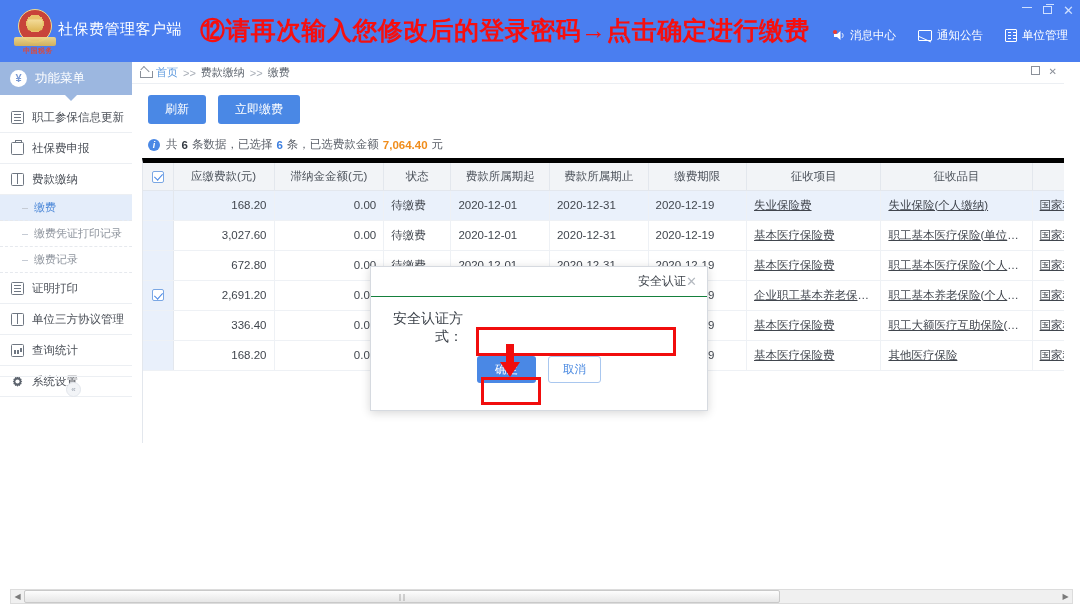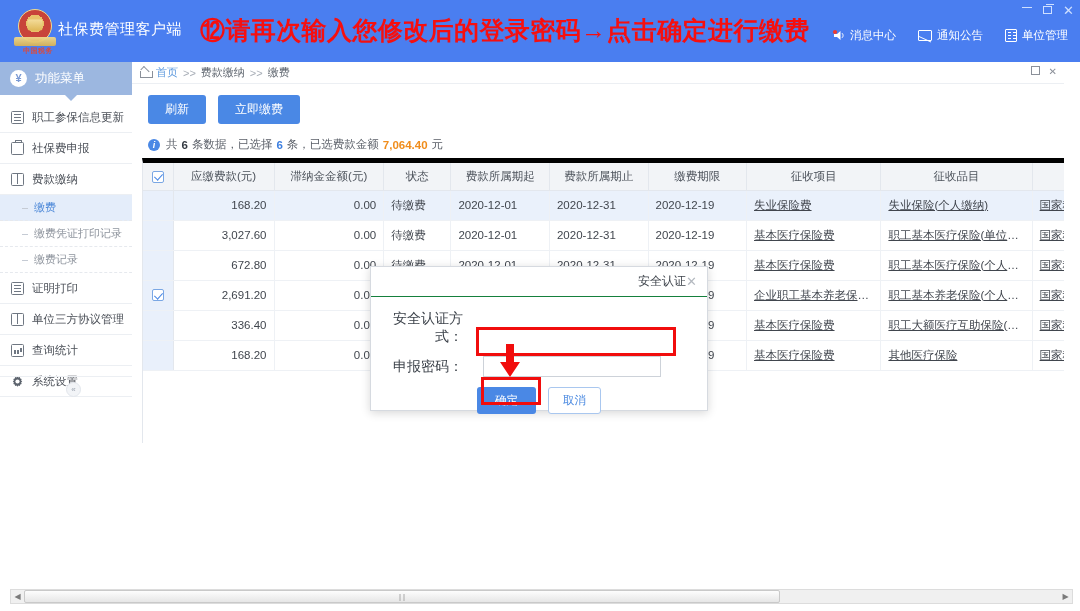--- a/index.html
+++ b/index.html
@@ -532,24 +532,20 @@
     <div class="dlg-head">
       <span class="dlg-title">安全认证</span>
       <span class="dlg-close">✕</span>
     </div>
     <div class="dlg-body">
 
       <div class="frm-row">
         <span class="frm-label">安全认证方式：</span>
       </div>
 
-      <div class="frm-row">
-        <span class="frm-label">申报密码：</span>
-        <input class="pwd-box" type="password" placeholder="" style="">
-      </div>
 
       <div class="dlg-footer">
         <button class="btn-ok">确定</button>
         <button class="btn-cancel">取消</button>
       </div>
     </div>
 
     <div class="ann-box-input"></div>
     <div class="ann-box-btn"></div>
     <svg class="ann-arrow" viewBox="0 0 22 34">

